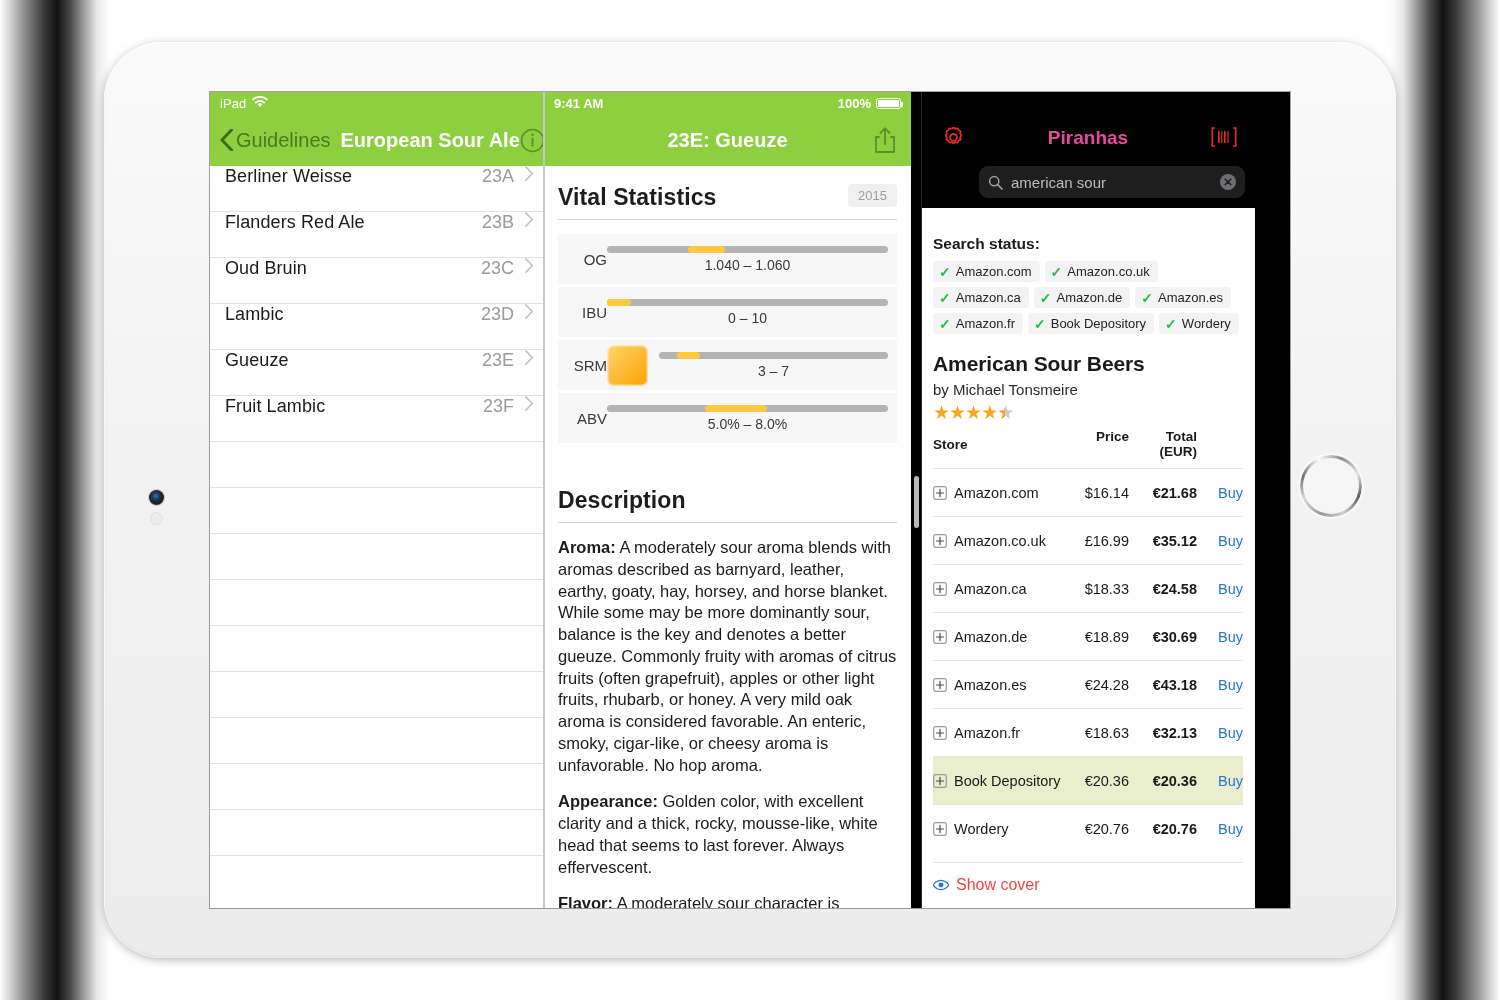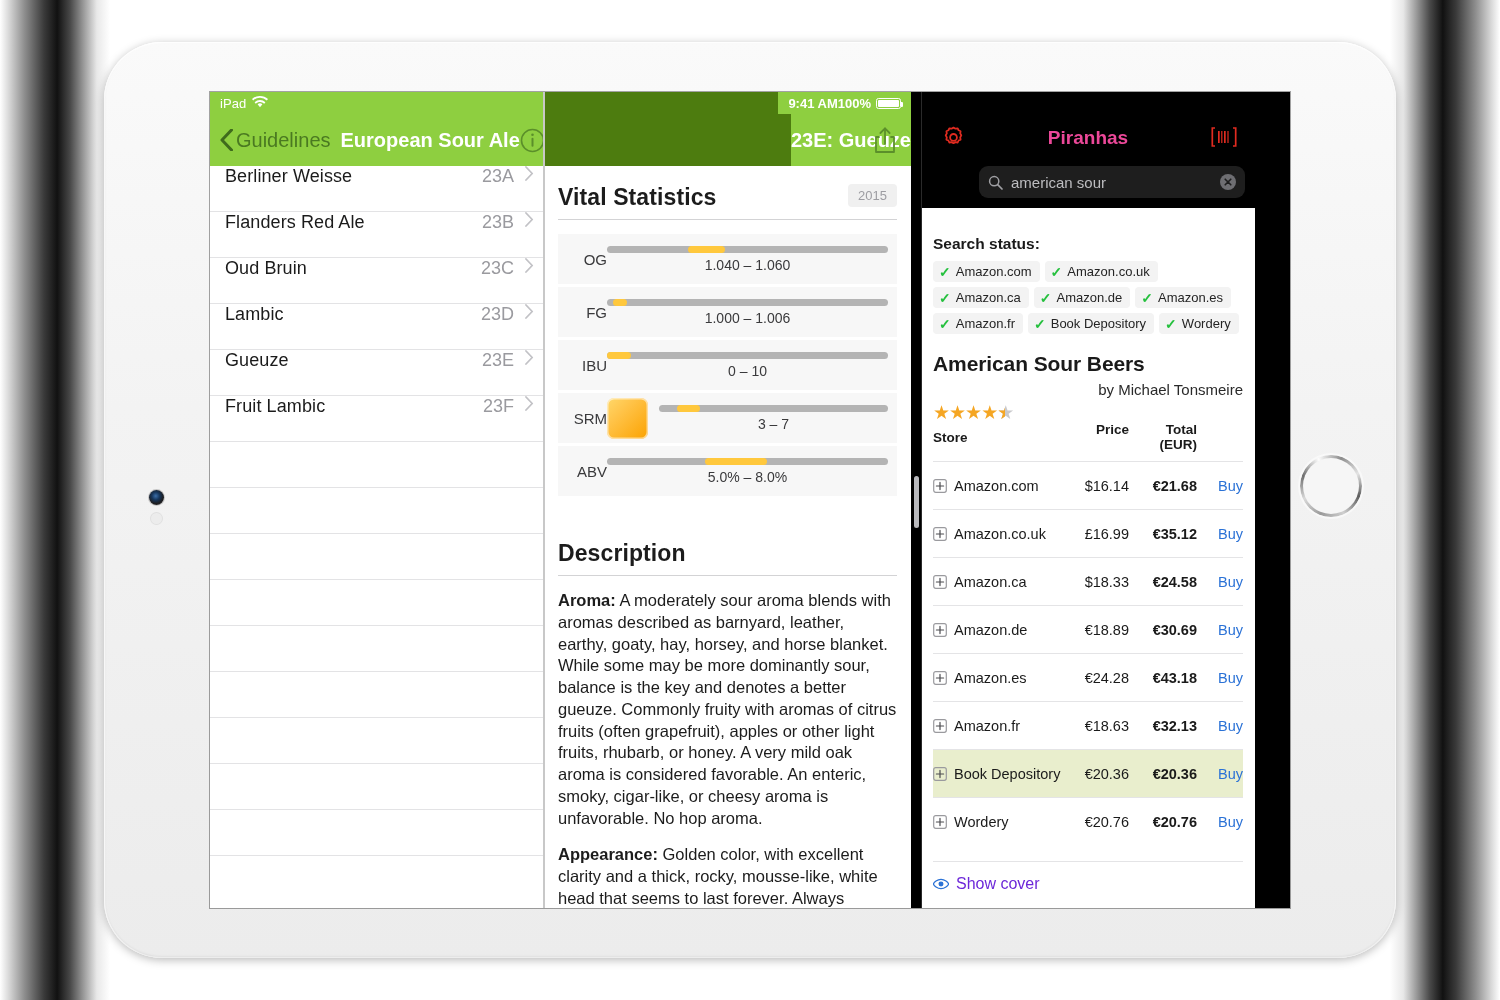--- a/index.html
+++ b/index.html
@@ -87,21 +87,21 @@
     height:46px; display:flex; align-items:flex-start;
     padding:0 10px 0 15px; border-bottom:1px solid #e3e3e5; background:#fff;
   }
   .row .name { font-size:18px; color:#1b1b1b; letter-spacing:.1px; }
   .row .code { margin-left:auto; font-size:18px; color:#9a9a9f; }
   .row .disc { width:9px; height:15px; margin-left:11px; flex:0 0 auto; }
   .row.blank { height:46px; }
   .seam-left { position:absolute; right:0; top:0; width:1px; height:816px; background:#c8c8c8; }
 
   
-  .pane-mid { width:367px; height:816px; background:#4d7c0f; display:flex; flex-direction:column; position:relative;align-items:flex-end; }
+  .pane-mid { width:367px; height:816px; background:#0f172a; display:flex; flex-direction:column; position:relative; }
   .mp-status { background:#8ecf40; color:#fff; padding:0 10px; justify-content:space-between; }
   .mp-status .time { font-size:13px; font-weight:bold; }
   .mp-status .right { display:flex; align-items:center; gap:5px; font-size:13px; font-weight:bold;}
   .batt { width:25px; height:11px; border:1px solid #fff; border-radius:2.5px; position:relative; }
   .batt i { position:absolute; left:1px; top:1px; bottom:1px; right:1px; background:#fff; border-radius:1px; display:block;}
   .batt::after{ content:""; position:absolute; right:-3px; top:3px; width:2px; height:5px; background:#fff; border-radius:0 1px 1px 0;}
   .mp-nav { background:#8ecf40; height:52px; display:flex; align-items:center; justify-content:center; position:relative; }
   .mp-title { color:#fff; font-size:20px; font-weight:bold; }
   .share-btn { position:absolute; right:14px; top:12px; width:24px; height:28px; }
 
@@ -172,41 +172,41 @@
   .rp-content { flex:1; background:#fff; overflow:hidden; padding:0 12px; position:relative; }
   .status-title { font-size:15.5px; font-weight:bold; color:#1a1a1a; padding-top:27px; }
   .chips { display:flex; flex-wrap:wrap; gap:5px; margin-top:8px; }
   .chip {
     display:flex; align-items:center; gap:5px; background:#f3f3f3; border-radius:4px;
     padding:3px 8px 3px 6px; font-size:13px; color:#242424;
   }
   .tick { color:#25c03e; font-size:14px; font-weight:bold; line-height:1; }
 
   .book-title { font-size:21px; font-weight:bold; color:#1a1a1a; margin-top:18px; letter-spacing:-.1px;}
-  .book-author { font-size:15px; color:#2a2a2a; margin-top:5px;text-align:right; }
+  .book-author { font-size:15px; color:#2a2a2a; margin-top:5px; }
   .stars { margin-top:5px; font-size:19px; letter-spacing:-1px; line-height:1; }
   .st-on { color:#f5a623; }
   .st-half { position:relative; display:inline-block; color:#c9c9cc; }
   .st-half i { position:absolute; left:0; top:0; width:50%; overflow:hidden; color:#f5a623; font-style:normal; }
 
-  .tbl { margin-top:0; }
+  .tbl { margin-top:7px; }
   .thead { display:flex; font-size:13.5px; font-weight:bold; color:#1a1a1a; padding-bottom:9px; }
   .trow {
     display:flex; align-items:center; height:48px; border-top:1px solid #e4e4e6; font-size:14.5px; color:#1a1a1a;
   }
   .trow.hl { background:#e9eecd; }
   .c-store { flex:1; display:flex; align-items:center; gap:7px; }
   .plus-ic { width:14px; height:14px; flex:0 0 auto; }
   .c-price { width:62px; text-align:right; }
   .c-total { width:68px; text-align:right; font-weight:bold; }
   .c-buy { width:46px; text-align:right; color:#2b72d6; }
   .thead .c-store { padding-left:0; }
   .show-cover {
-    display:flex; align-items:center; gap:7px; color:#6d28d9; font-size:16px;
-    border-top:1px solid #e4e4e6; padding-top:13px; margin-top:16px;
+    display:flex; align-items:center; gap:7px; color:#ef4444; font-size:16px;
+    border-top:1px solid #e4e4e6; padding-top:13px; margin-top:10px;
   }
   .eye-ic { width:16px; height:16px; }
   .seam-right-l { position:absolute; left:0; top:0; width:1px; height:816px; background:#2a2a2a; }
 </style>
 </head>
 <body>
 
 <div id="root">
 
   <div class="metal-left"></div>
@@ -335,30 +335,20 @@
             <div class="sec-rule"></div>
             <div class="stats" id="stat-rows">
                 <div class="stat-row">
      <span class="stat-label">OG</span>
 
      <span class="bar-wrap">
        <span class="bar">
          <span style="left:29%;width:13%"></span>
        </span>
        <span class="bar-text">1.040 – 1.060</span>
-     </span>
-   </div>
-                <div class="stat-row">
-     <span class="stat-label">FG</span>
-
-     <span class="bar-wrap">
-       <span class="bar">
-         <span style="left:2%;width:5%"></span>
-       </span>
-       <span class="bar-text">1.000 – 1.006</span>
      </span>
    </div>
                 <div class="stat-row">
      <span class="stat-label">IBU</span>
 
      <span class="bar-wrap">
        <span class="bar">
          <span style="left:0%;width:8.5%"></span>
        </span>
        <span class="bar-text">0 – 10</span>

